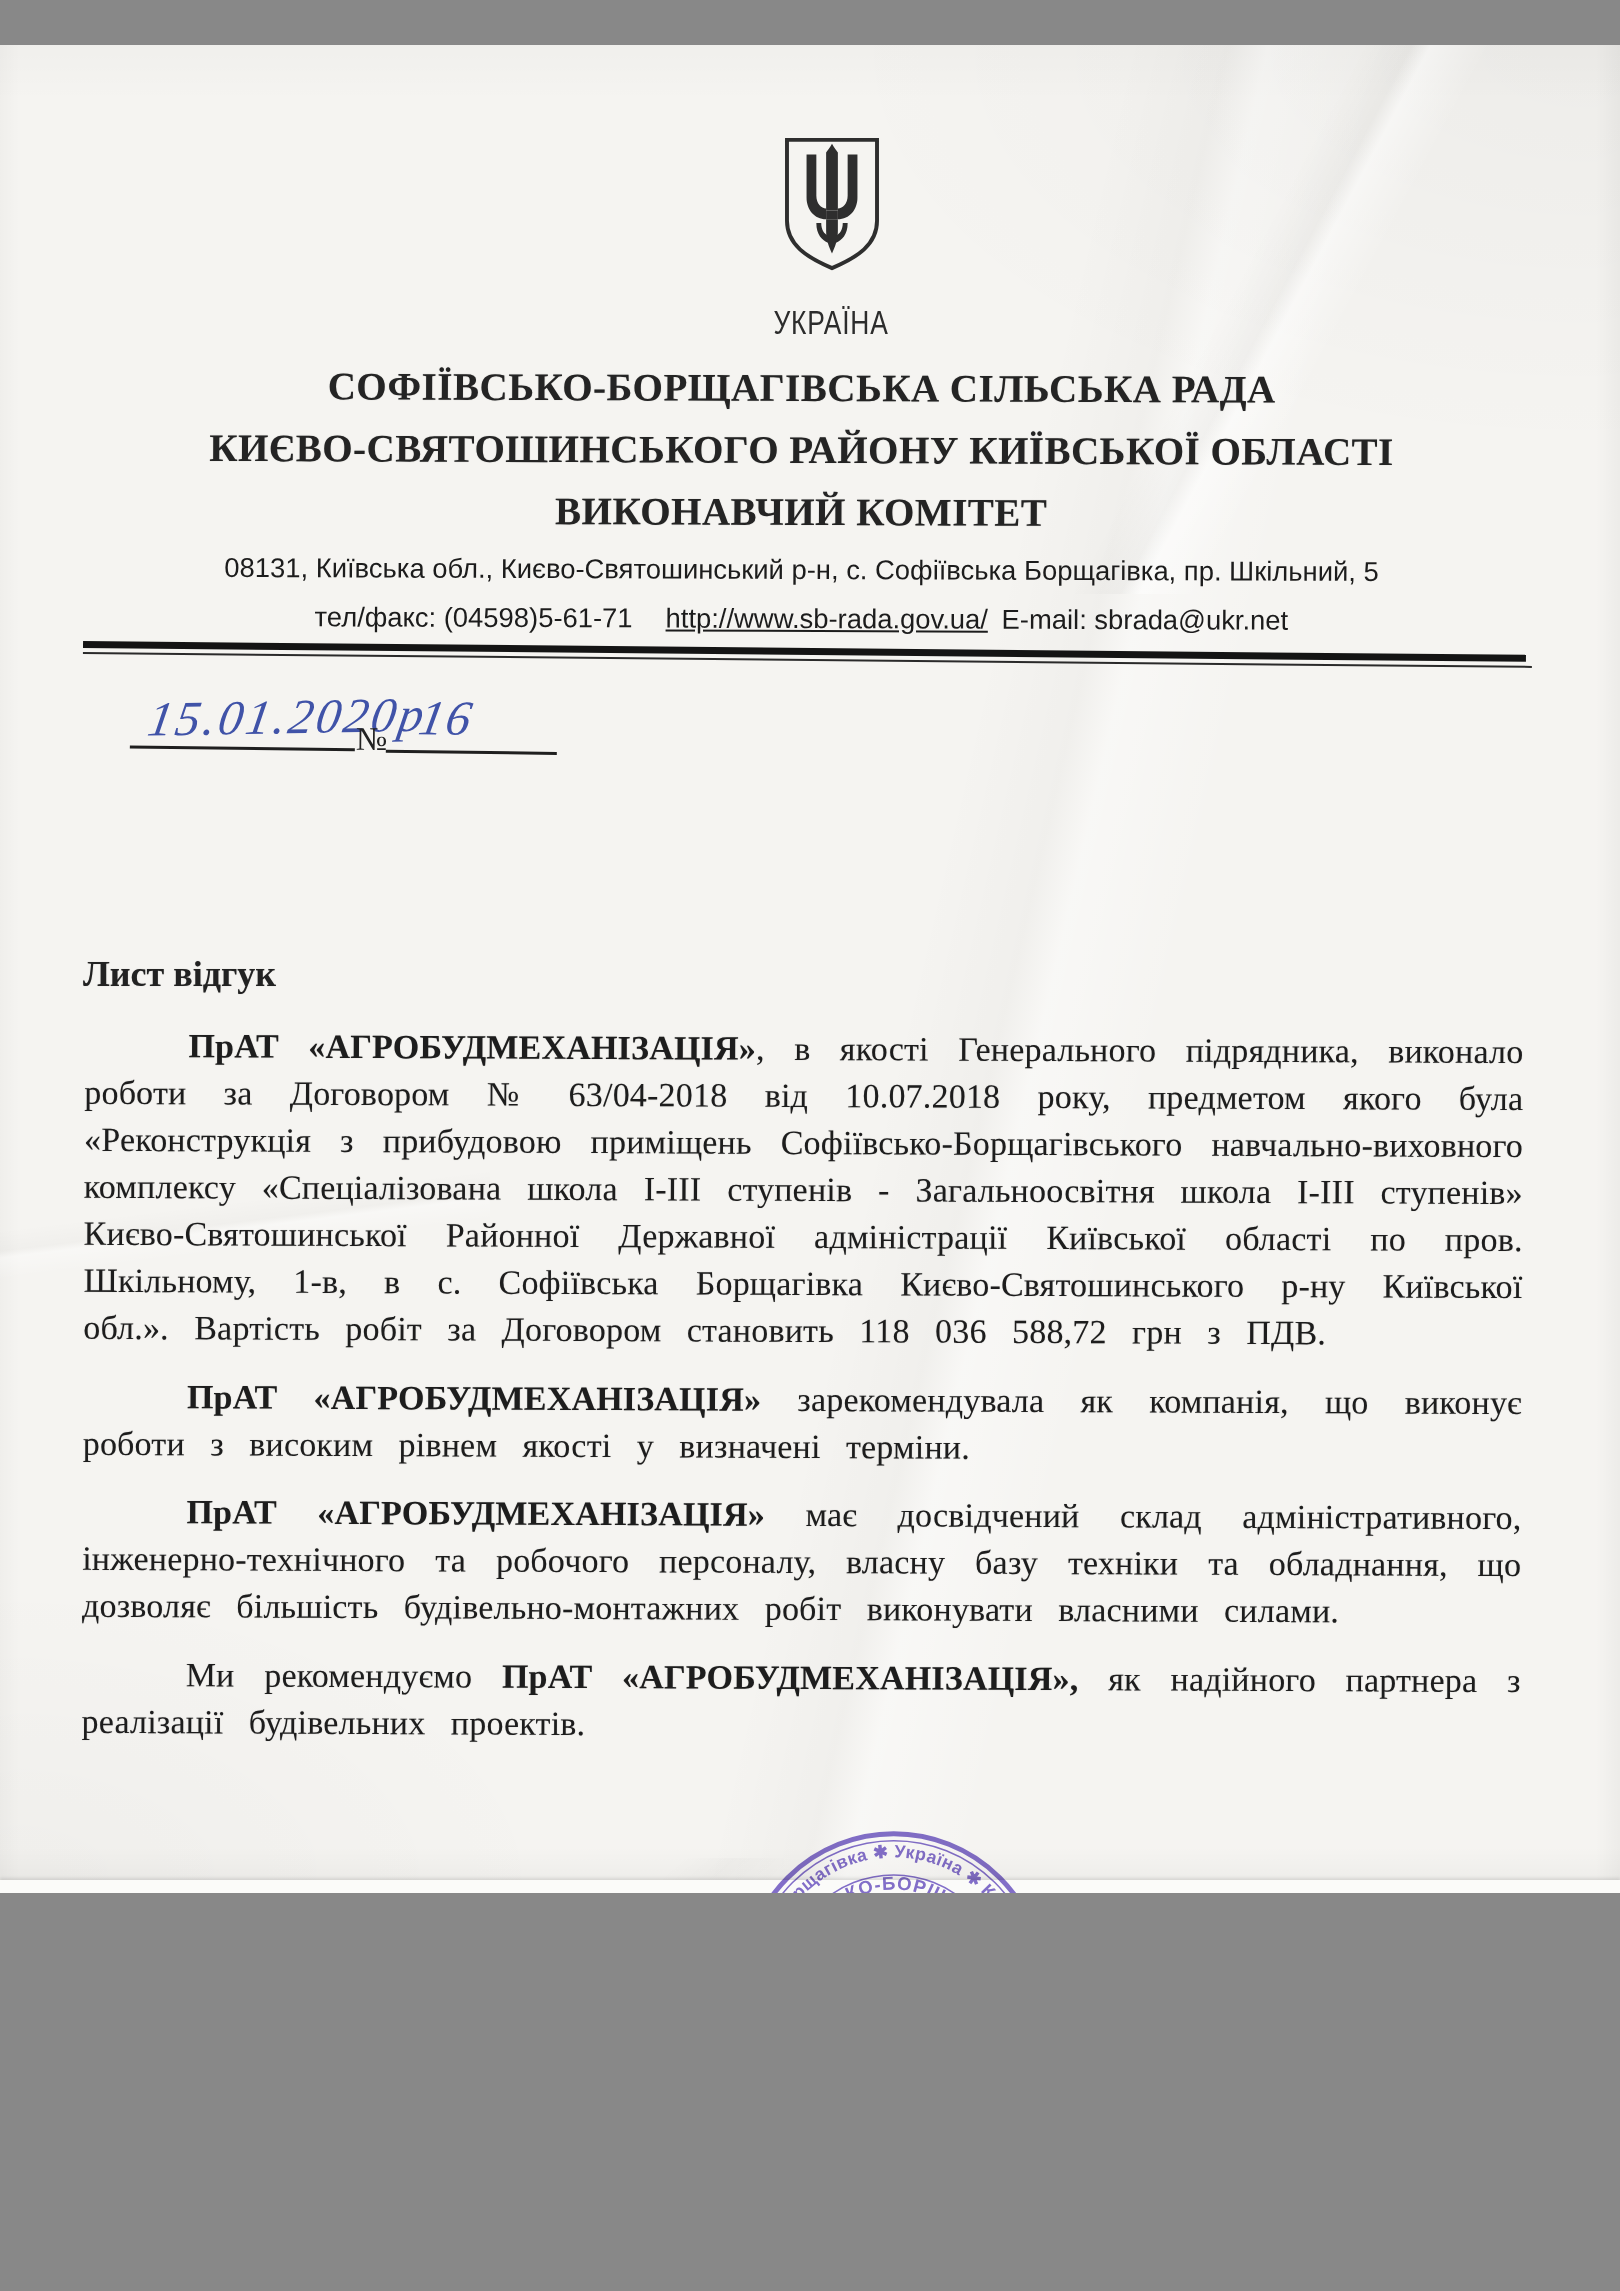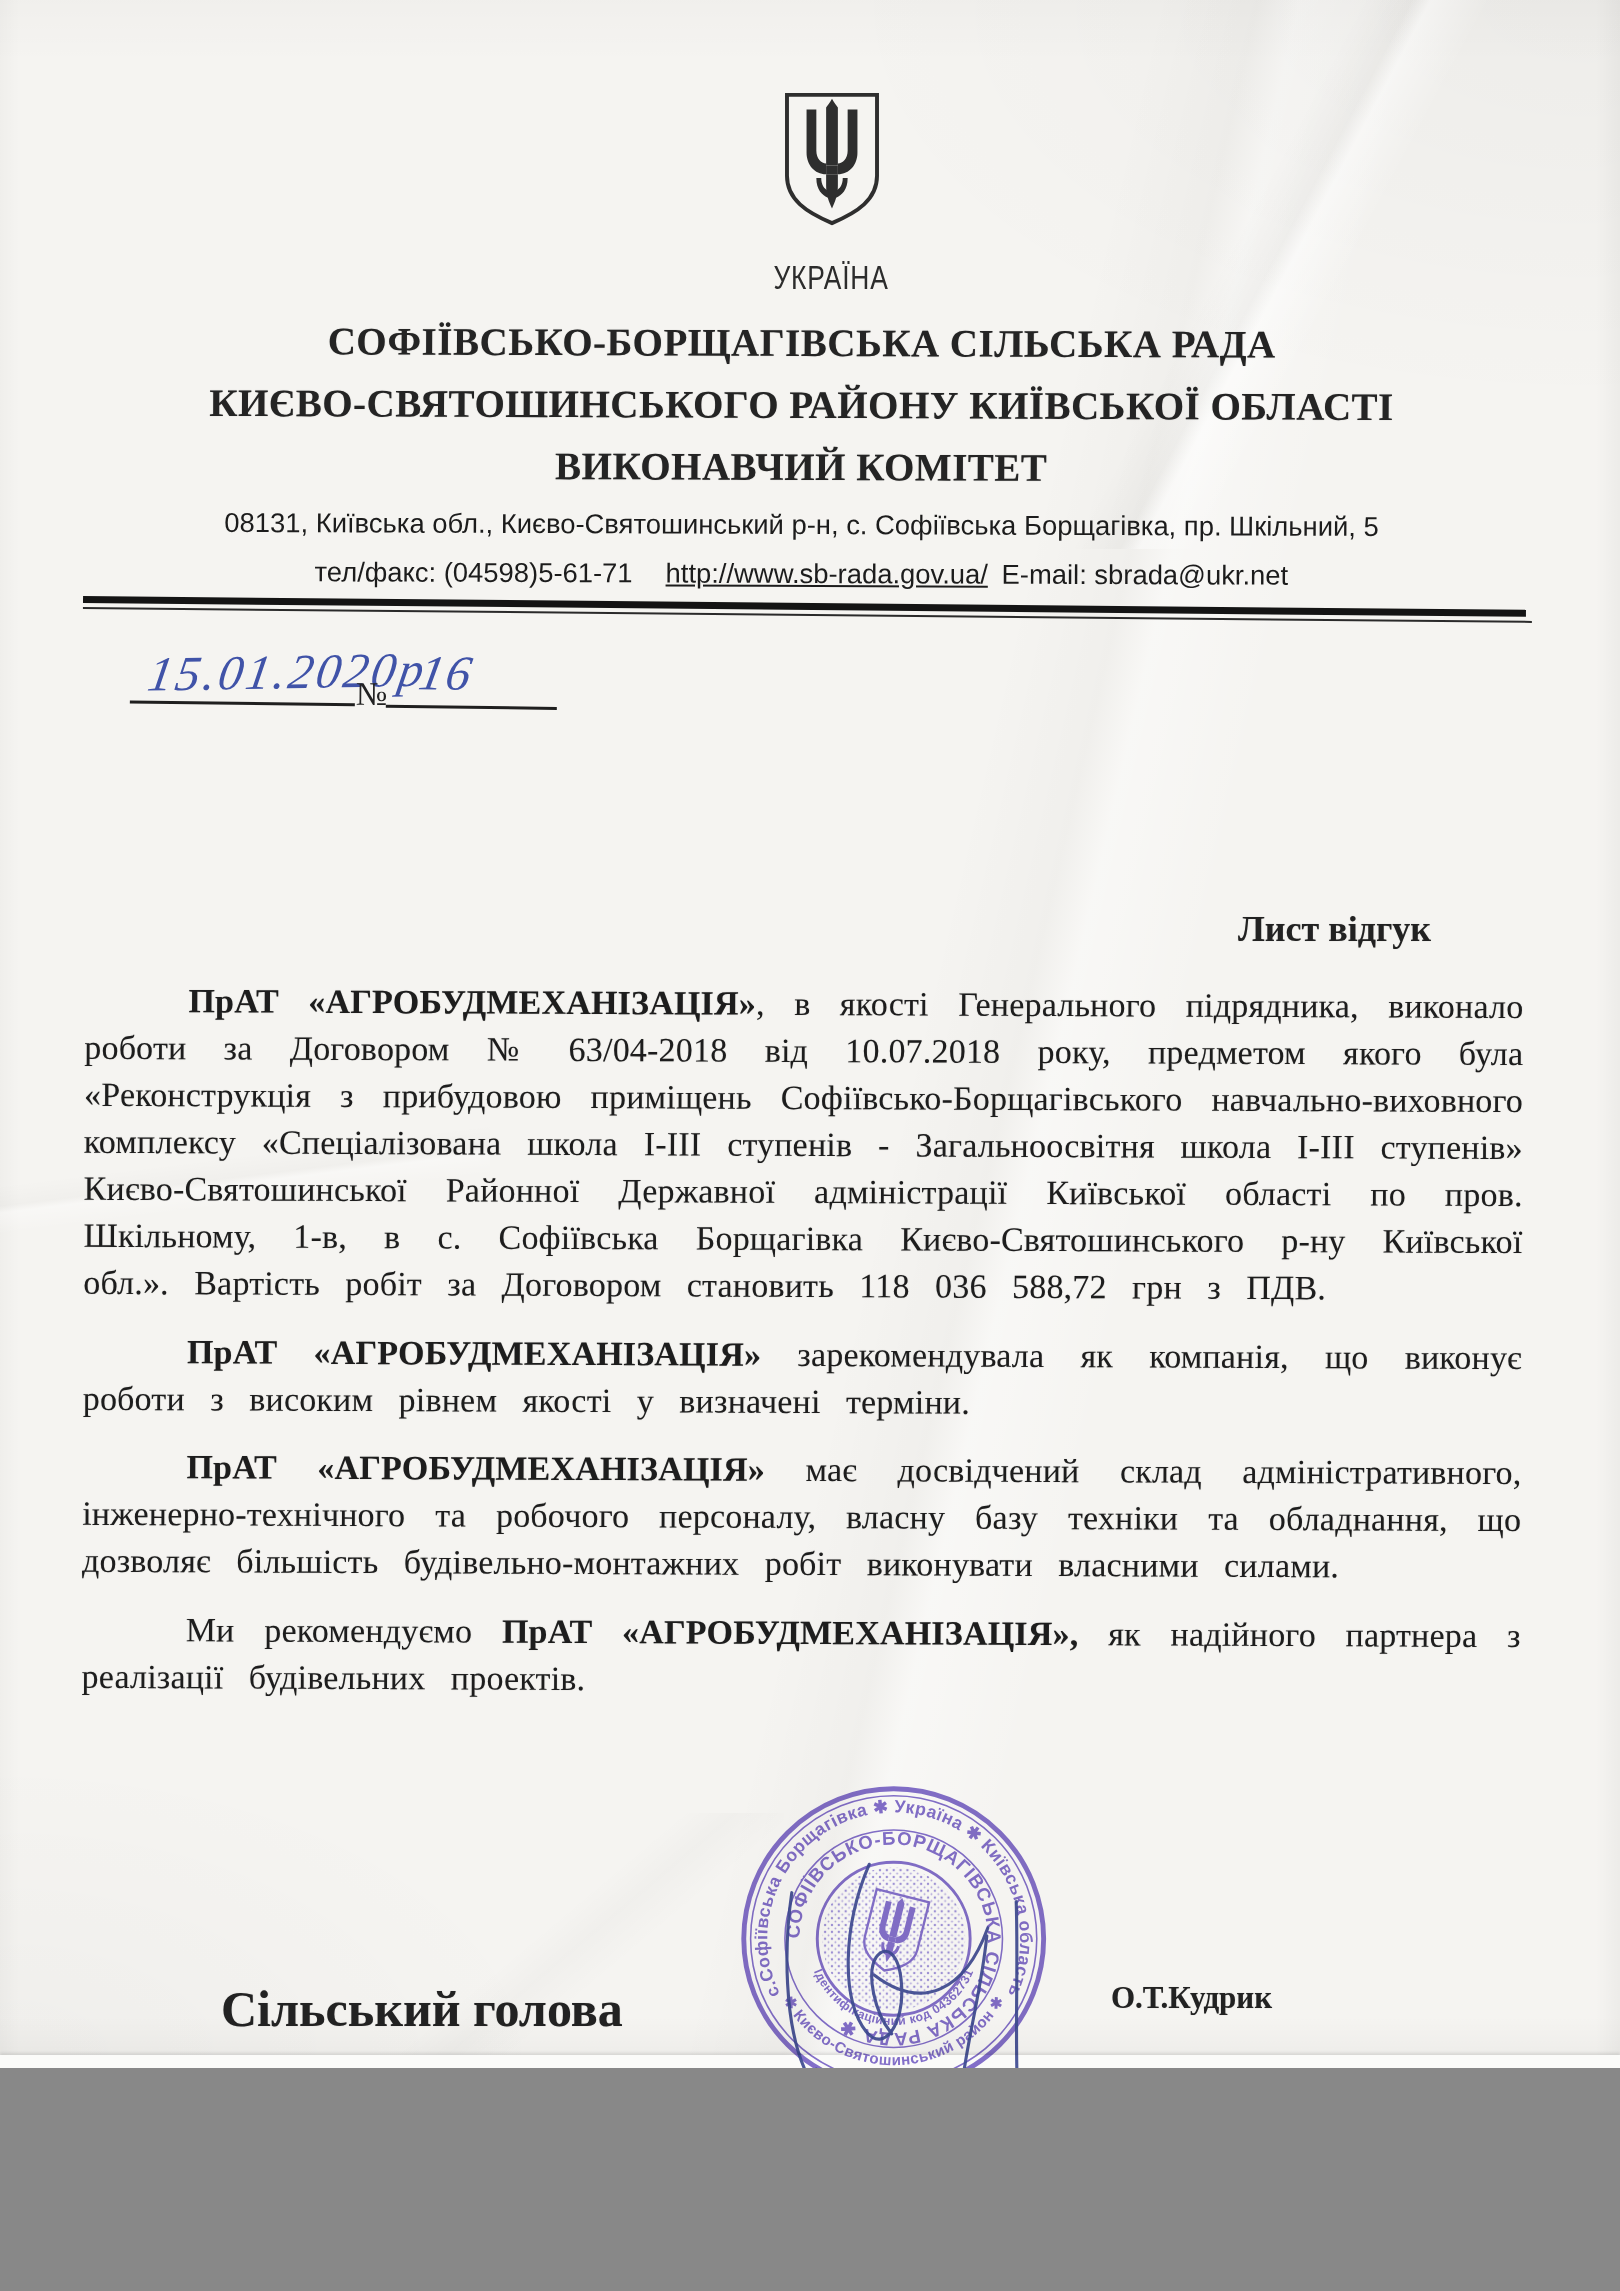--- a/index.html
+++ b/index.html
@@ -1,25 +1,26 @@
 <!DOCTYPE html>
 <html><head>
 <meta charset="utf-8">
 <style>
   html,body { margin:0; padding:0; background:#888; }
   .page {
-    position:relative; width:1620px; height:2068px; overflow:hidden;
+    position:relative; width:1620px; height:1848px; overflow:hidden;
     font-family:"Liberation Serif", serif; color:#1e1e1e;
     background:
       radial-gradient(1274px 686px at 98% 0%, rgba(0,0,0,0.030), transparent 60%),
       radial-gradient(882px 490px at 0% 100%, rgba(0,0,0,0.022), transparent 65%),
       linear-gradient(103deg, transparent 55%, rgba(0,0,0,0.020) 60%, rgba(255,255,255,0.35) 62%, transparent 68%),
       linear-gradient(to right, rgba(0,0,0,0.025), transparent 1.2%, transparent 98.5%, rgba(0,0,0,0.035)),
       linear-gradient(to bottom, rgba(0,0,0,0.018), transparent 3%, transparent 97.5%, rgba(0,0,0,0.04)),
       #f5f4f1;
+    margin-top: 45px;
   }
   .crease { position:absolute; pointer-events:none; }
   .crease.c1 { left:931px; top:0; width:689px; height:549px;
     background:linear-gradient(118deg, transparent 44%, rgba(0,0,0,0.028) 49%, rgba(255,255,255,0.45) 51%, transparent 57%); }
   .crease.c2 { left:0; top:1029px; width:490px; height:294px;
     background:linear-gradient(173deg, transparent 44%, rgba(0,0,0,0.020) 50%, rgba(255,255,255,0.35) 52%, transparent 58%); }
   .crease.c3 { left:196px; top:1813px; width:588px; height:412px;
     background:linear-gradient(140deg, transparent 45%, rgba(0,0,0,0.018) 50%, transparent 56%); }
   .paper-edge { position:absolute; left:0; right:0; bottom:0; height:12.7px;
     background:#fbfbf9; box-shadow:0 -2px 2.9px rgba(0,0,0,0.10); }
@@ -46,21 +47,21 @@
   .hand { font-style:italic; color:#4053a8; font-family:"Liberation Serif", serif; }
   .ref-date { position:absolute; left:149px; top:642px; font-size:49px; letter-spacing:2.9px;
     transform:skewX(-10deg) rotate(-1.5deg); }
   .ref-no  { position:absolute; left:356px; top:674px; font-size:33px; color:#222; }
   .ref-num { position:absolute; left:420px; top:642px; font-size:49px; letter-spacing:2px;
     transform:skewX(-10deg); }
   .uline { position:absolute; height:2.9px; background:#1f1f1f; }
   .u1 { left:130px; top:701px; width:225px; transform:rotate(0.2deg); }
   .u2 { left:386px; top:703px; width:171px; transform:rotate(0.2deg); }
 
-  .title { position:absolute; left:83px; top:908px; width:1348px; text-align:right;
+  .title { position:absolute; left:83px; top:908px; width:1348px; text-align:left;
     font-size:36px; font-weight:bold; color:#222; text-shadow:0 0 1px rgba(20,20,20,0.25); }
 
   .body-block { position:absolute; left:83px; top:980px; width:1439px;
     font-size:34px; line-height:47px; text-align:justify; color:#1d1d1d;
     word-spacing:16.7px; letter-spacing:0.2px; transform:rotate(0.25deg);
     text-shadow:0 0 1px rgba(25,25,25,0.30); z-index:1; }
   .body-block p { margin:21.6px 0 0 0; text-indent:104px; }
   .body-block p:first-child { margin-top:0; }
 
   .sig-title { position:absolute; left:221px; top:1980px; font-size:50px; font-weight:bold;

